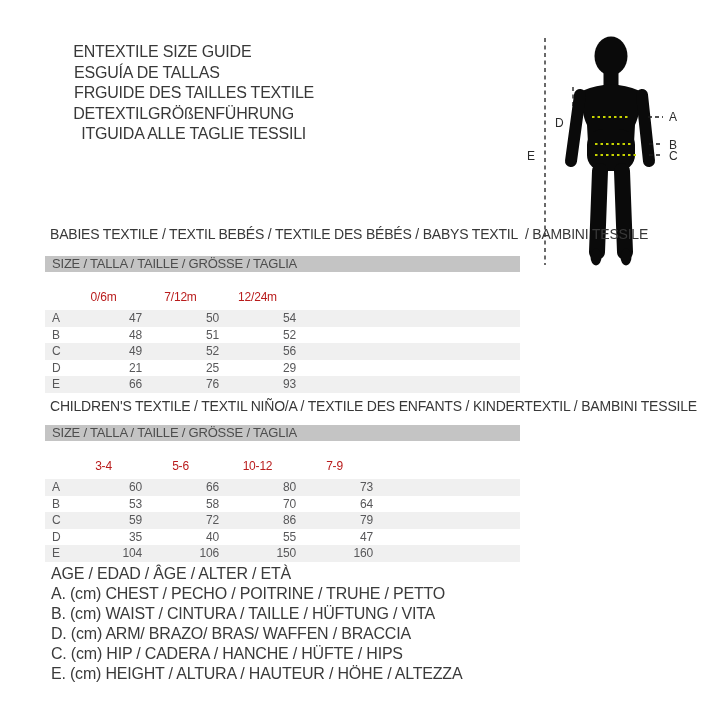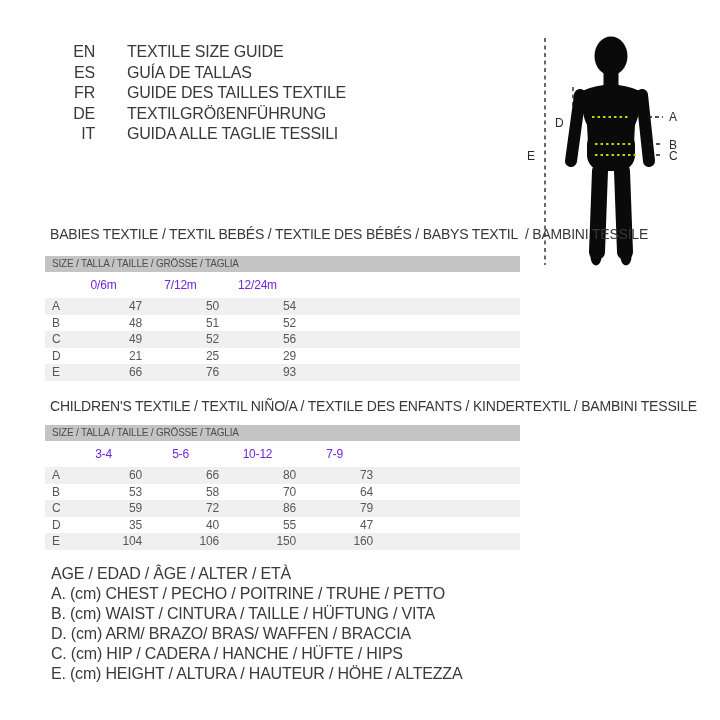--- a/index.html
+++ b/index.html
@@ -5,35 +5,35 @@
   html,body{margin:0;padding:0;background:#ffffff;}
   .sheet{
     position:relative;width:720px;height:720px;background:#ffffff;overflow:hidden;
     font-family:"Liberation Sans","DejaVu Sans",sans-serif;
     color:#3a3a3a;letter-spacing:-0.2px;
   }
   
   .lang-block{position:absolute;left:55px;top:42px;}
   .lang-line{display:flex;height:20.5px;line-height:20.5px;font-size:16px;color:#383838;text-align:right;}
   .lang-code{width:40px;flex:0 0 40px;}
-  .lang-title{white-space:pre;margin-left:32px;}
+  .lang-title{white-space:pre;}
   
   .figure{position:absolute;left:520px;top:25px;width:170px;height:245px;}
   .figure svg{display:block;}
   .figure text{font-family:"Liberation Sans","DejaVu Sans",sans-serif;font-size:12px;fill:#2b2b2b;letter-spacing:0;}
   
   .section-title{position:absolute;left:50px;font-size:14px;color:#383838;white-space:pre;}
   .title-babies{top:226px;}
   .title-children{top:398px;}
   
   .size-table{position:absolute;left:45px;width:475px;}
   .table-babies{top:256px;}
   .table-children{top:425px;}
-  .size-bar{height:16px;line-height:16px;background:#c4c4c4;color:#4d4d4d;font-size:10px;padding-left:7px;box-sizing:border-box;}
-  .col-row{display:grid;grid-template-columns:20px 77px 77px 77px 77px;height:26px;align-items:center;font-size:12px;color:#6d28d9;}
+  .size-bar{height:16px;line-height:16px;background:#c4c4c4;color:#4d4d4d;font-size:13px;padding-left:7px;box-sizing:border-box;}
+  .col-row{display:grid;grid-template-columns:20px 77px 77px 77px 77px;height:26px;align-items:center;font-size:12px;color:#b91c1c;margin-top:12px;}
   .col-row .cell{text-align:center;}
   .t-row{display:grid;grid-template-columns:20px 77px 77px 77px 77px;height:16.5px;line-height:16.5px;font-size:12px;color:#58585a;}
   .t-row.stripe{background:#f0f0f0;}
   .t-label{padding-left:7px;}
   .t-val{text-align:right;}
   
   .legend{position:absolute;left:51px;top:564px;font-size:16px;color:#3a3a3a;}
   .legend-line{height:20px;line-height:20px;white-space:pre;}
 </style>
 </head>

